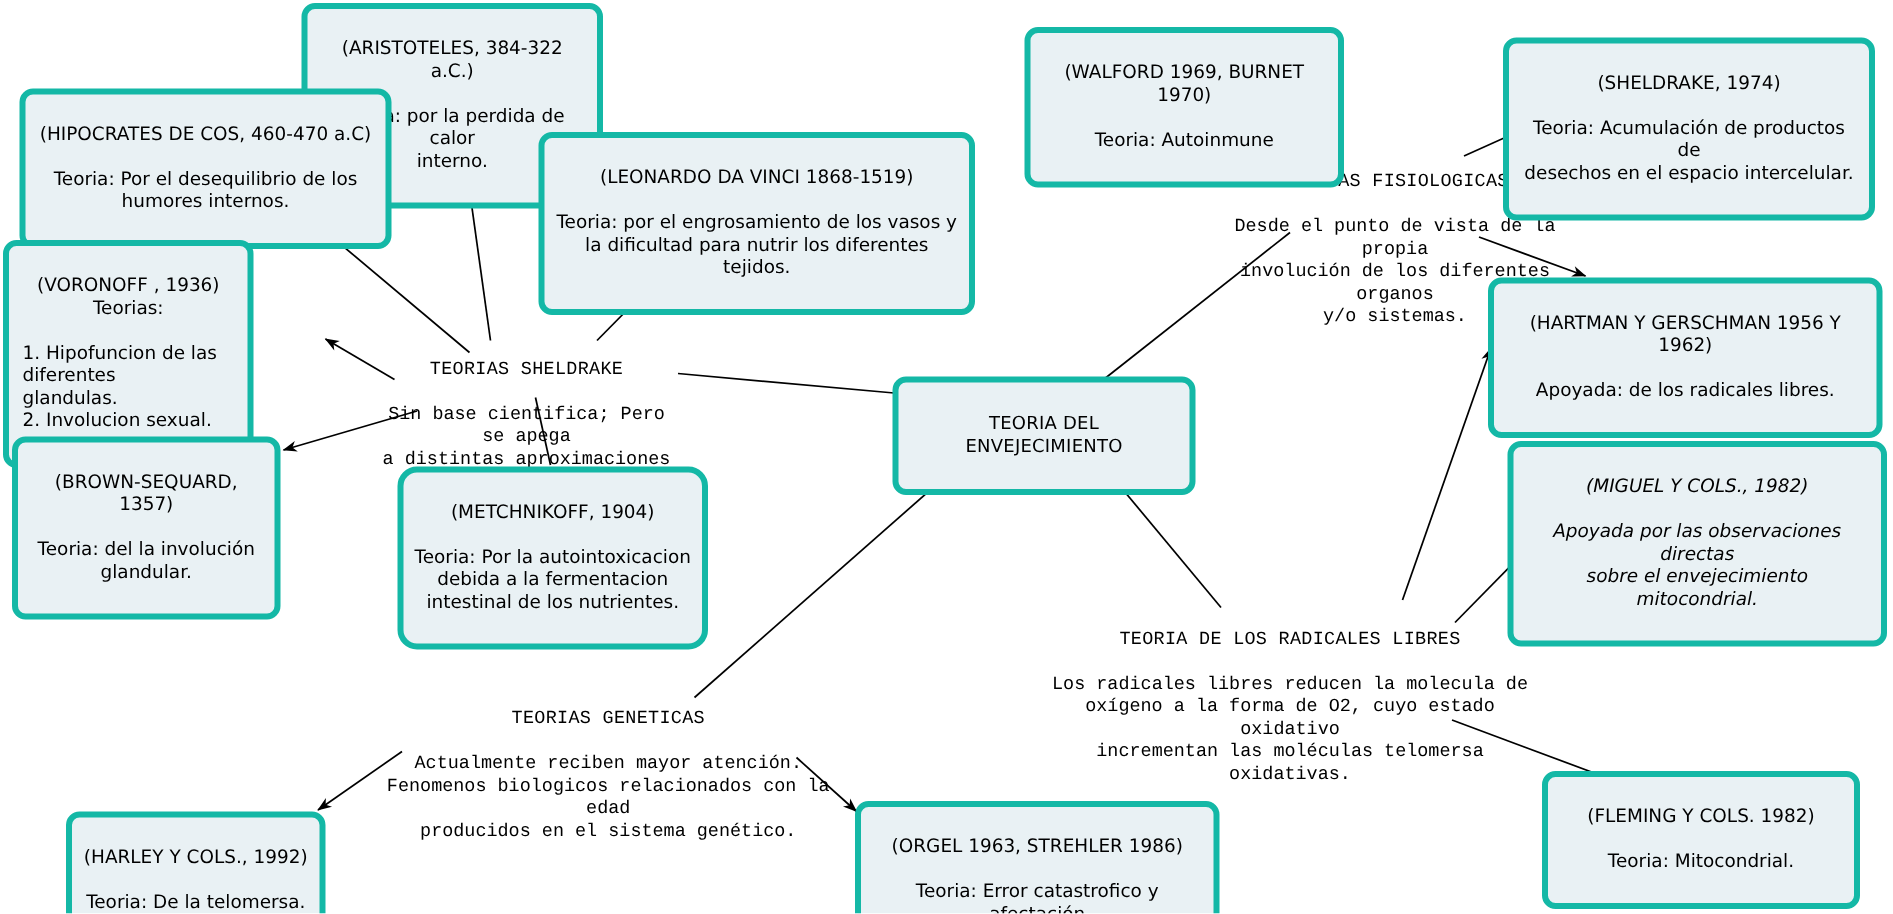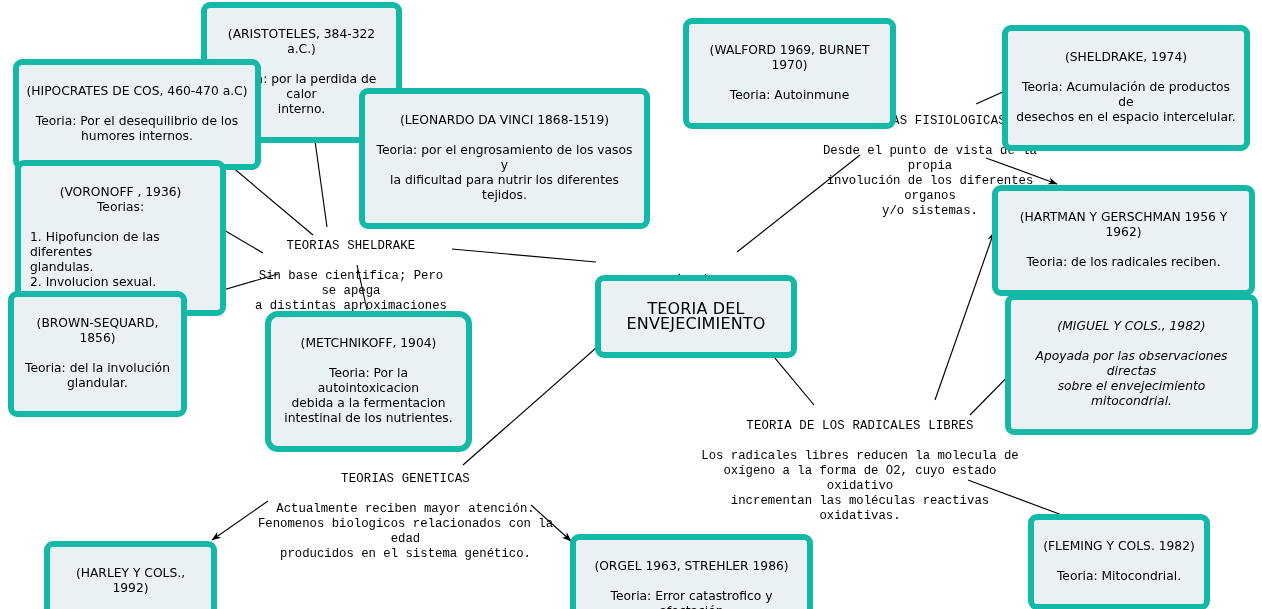--- a/index.html
+++ b/index.html
@@ -22,21 +22,21 @@
     left: 0;
     top: 0;
     width: 1262px;
     height: 609px;
     pointer-events: none;
   }
   .node {
     position: absolute;
     box-sizing: border-box;
     background: #e9f1f4;
-    border: 6px solid #14b8a6;
+    border: 4px solid #14b8a6;
     border-radius: 9px;
     color: #000000;
     font-size: 12.3px;
     line-height: 15px;
     text-align: center;
     padding: 4px 7px 5px 7px;
     white-space: pre-line;
     z-index: 3;
   }
   .node.plain {
@@ -60,24 +60,23 @@
   }
   .node.listbox {
     text-align: center;
   }
   .node.listbox .body {
     text-align: left;
     display: block;
     padding-left: 2px;
   }
   .node.central {
-    font-size: 16px;
+    font-size: 12px;
     padding: 5px 10px 6px 10px;
     letter-spacing: 0.15px;
-    margin-top: 24px;
   }
 </style>
 </head>
 <body>
 
 <div id="canvas">
 
   <svg id="edges" viewBox="0 0 1262 609" xmlns="http://www.w3.org/2000/svg">
     <defs>
       <marker id="ah" markerWidth="11" markerHeight="11" refX="9.4" refY="4" orient="auto" markerUnits="userSpaceOnUse">
@@ -131,51 +130,51 @@
     <span class="title">TEORIAS GENETICAS</span>
     <span class="body">Actualmente reciben mayor atención.
 Fenomenos biologicos relacionados con la edad
 producidos en el sistema genético.</span>
   </div>
 
   <div class="node plain" style="left:699px; top:404px; width:322px;">
     <span class="title">TEORIA DE LOS RADICALES LIBRES</span>
     <span class="body">Los radicales libres reducen la molecula de
 oxígeno a la forma de O2, cuyo estado oxidativo
-incrementan las moléculas reactivas oxidativas.</span>
+incrementan las moléculas telomersa oxidativas.</span>
   </div>
 
   <div class="node" style="left:201px; top:2px; width:201px;">
     <span class="title">(ARISTOTELES, 384-322 a.C.)</span>
     <span class="body">Teoria: por la perdida de calor
 interno.</span>
   </div>
 
   <div class="node" style="left:13px; top:59px; width:248px;">
     <span class="title">(HIPOCRATES DE COS, 460-470 a.C)</span>
     <span class="body">Teoria: Por el desequilibrio de los
 humores internos.</span>
   </div>
 
   <div class="node" style="left:359px; top:88px; width:291px;">
     <span class="title">(LEONARDO DA VINCI 1868-1519)</span>
     <span class="body">Teoria: por el engrosamiento de los vasos y
 la dificultad para nutrir los diferentes tejidos.</span>
   </div>
 
-  <div class="node listbox" style="left:15px; top:160px; width:211px;">
+  <div class="node listbox" style="left:2px; top:160px; width:167px;">
     <span class="title">(VORONOFF , 1936)
 Teorias:</span>
     <span class="body">1. Hipofuncion de las diferentes
     glandulas.
 2. Involucion sexual.</span>
   </div>
 
   <div class="node" style="left:8px; top:291px; width:179px;">
-    <span class="title">(BROWN-SEQUARD, 1856)</span>
+    <span class="title">(BROWN-SEQUARD, 1357)</span>
     <span class="body">Teoria: del la involución
 glandular.</span>
   </div>
 
   <div class="node" style="left:265px; top:311px; width:207px;border-radius:13px;">
     <span class="title">(METCHNIKOFF, 1904)</span>
     <span class="body">Teoria: Por la autointoxicacion
 debida a la fermentacion
 intestinal de los nutrientes.</span>
   </div>
@@ -186,30 +185,30 @@
   </div>
 
   <div class="node" style="left:1002px; top:25px; width:248px;">
     <span class="title">(SHELDRAKE, 1974)</span>
     <span class="body">Teoria: Acumulación de productos de
 desechos en el espacio intercelular.</span>
   </div>
 
   <div class="node" style="left:992px; top:185px; width:263px;">
     <span class="title">(HARTMAN Y GERSCHMAN 1956 Y 1962)</span>
-    <span class="body">Teoria: de los radicales reciben.</span>
+    <span class="body">Apoyada: de los radicales libres.</span>
   </div>
 
   <div class="node" style="left:1005px; top:294px; width:253px;font-style:italic;">
     <span class="title">(MIGUEL Y COLS., 1982)</span>
     <span class="body">Apoyada por las observaciones directas
 sobre el envejecimiento mitocondrial.</span>
   </div>
 
-  <div class="node" style="left:1028px; top:514px; width:182px;">
+  <div class="node" style="left:1028px; top:514px; width:212px;">
     <span class="title">(FLEMING Y COLS. 1982)</span>
     <span class="body">Teoria: Mitocondrial.</span>
   </div>
 
   <div class="node" style="left:44px; top:541px; width:173px;">
     <span class="title">(HARLEY Y COLS., 1992)</span>
     <span class="body">Teoria: De la telomersa.</span>
   </div>
 
   <div class="node" style="left:570px; top:534px; width:243px;">

